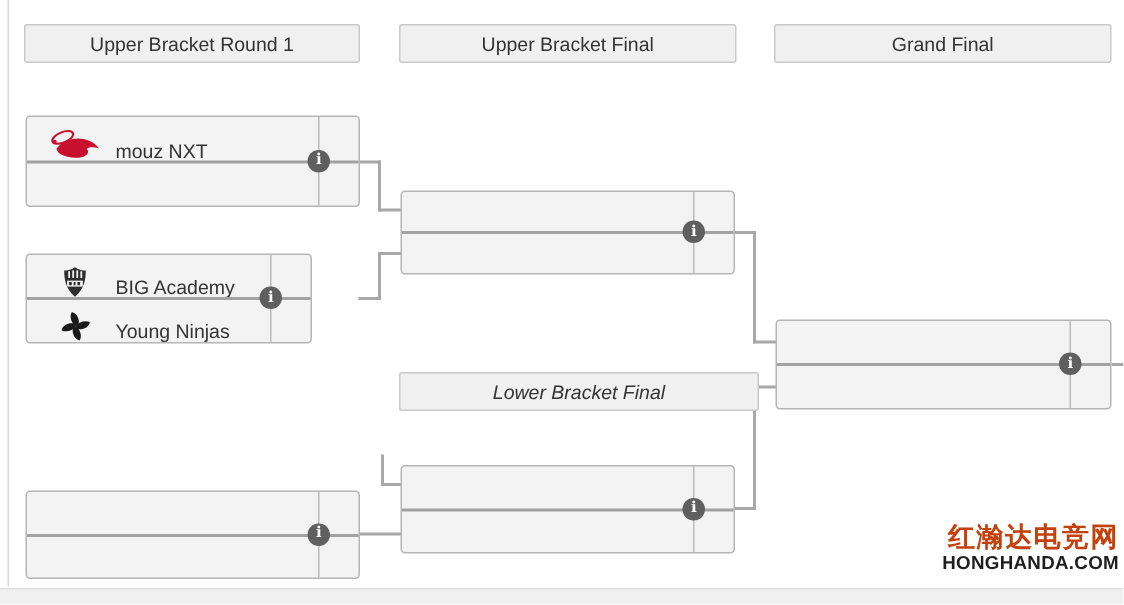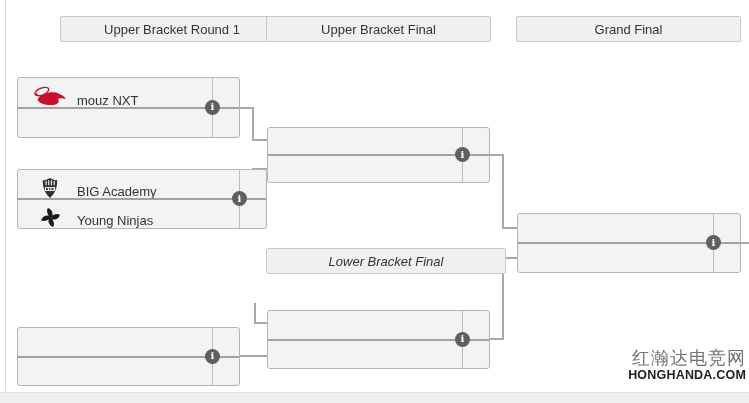--- a/index.html
+++ b/index.html
@@ -35,32 +35,32 @@
     background:#5f5f5f;border-radius:50%;color:#fff;display:flex;align-items:center;
     justify-content:center;font-family:"DejaVu Serif",serif;font-weight:bold;
     font-size:10px;line-height:1;z-index:6;
   }
   .conn{position:absolute;background:#a8a8a8;z-index:1;}
   .watermark{position:absolute;right:3px;top:349px;text-align:right;z-index:7;line-height:1;}
   .wm-outline{
     text-shadow:-1px -1px 0 #fff,1px -1px 0 #fff,-1px 1px 0 #fff,1px 1px 0 #fff,
                 0 -1px 0 #fff,0 1px 0 #fff,-1px 0 0 #fff,1px 0 0 #fff;
   }
-  .wm-title{font-size:18px;font-weight:normal;color:#737373;letter-spacing:1px;margin-bottom:2px;}
+  .wm-title{font-size:18px;font-weight:bold;color:#c2410c;letter-spacing:1px;margin-bottom:2px;}
   .wm-domain{font-size:12.5px;font-weight:bold;color:#1f1f1f;letter-spacing:0.2px;}
 </style>
 </head>
 <body>
 
 <div id="stage">
 
   <div class="edge-line" style="left:5px;top:0;width:1px;height:391px;"></div>
   <div class="bottom-band"></div>
 
-  <div class="header-box" style="left:16px;top:16px;width:224px;margin-left:44px;">
+  <div class="header-box" style="left:16px;top:16px;width:224px;">
     <span>Upper Bracket Round 1</span>
   </div>
   <div class="header-box" style="left:266px;top:16px;width:225px;">
     <span>Upper Bracket Final</span>
   </div>
   <div class="header-box" style="left:516px;top:16px;width:225px;">
     <span>Grand Final</span>
   </div>
   <div class="header-box" style="left:266px;top:248px;width:240px;font-style:italic;">
     <span>Lower Bracket Final</span>
@@ -103,21 +103,21 @@
     <div class="row bottom">
       <span class="team-name"></span>
     </div>
     <div class="mid-divider"></div>
     <div class="score-divider"></div>
     <div class="info-icon">
       <span>i</span>
     </div>
   </div>
 
-  <div class="match" style="left:17px;top:169px;width:250px;height:60px;">
+  <div class="match" style="left:17px;top:169px;width:191px;height:60px;">
     <div class="row top">
       <span class="logo-wrap">
         <svg width="18" height="22" viewBox="0 0 20 24">
           <path d="M10 1 C13 3 16 3.5 18 3.5 C18 10 17 17 10 23 C3 17 2 10 2 3.5 C4 3.5 7 3 10 1 Z" fill="#2f2f2f"></path>
           <rect x="5" y="4" width="1.3" height="5" fill="#f3f3f3"></rect>
           <rect x="8" y="3.4" width="1.3" height="5.6" fill="#f3f3f3"></rect>
           <rect x="11" y="3.4" width="1.3" height="5.6" fill="#f3f3f3"></rect>
           <rect x="14" y="4" width="1.3" height="5" fill="#f3f3f3"></rect>
           <rect x="4.2" y="11" width="11.6" height="4.4" fill="#f3f3f3"></rect>
           <rect x="5.6" y="12" width="2" height="2.4" fill="#2f2f2f"></rect>

